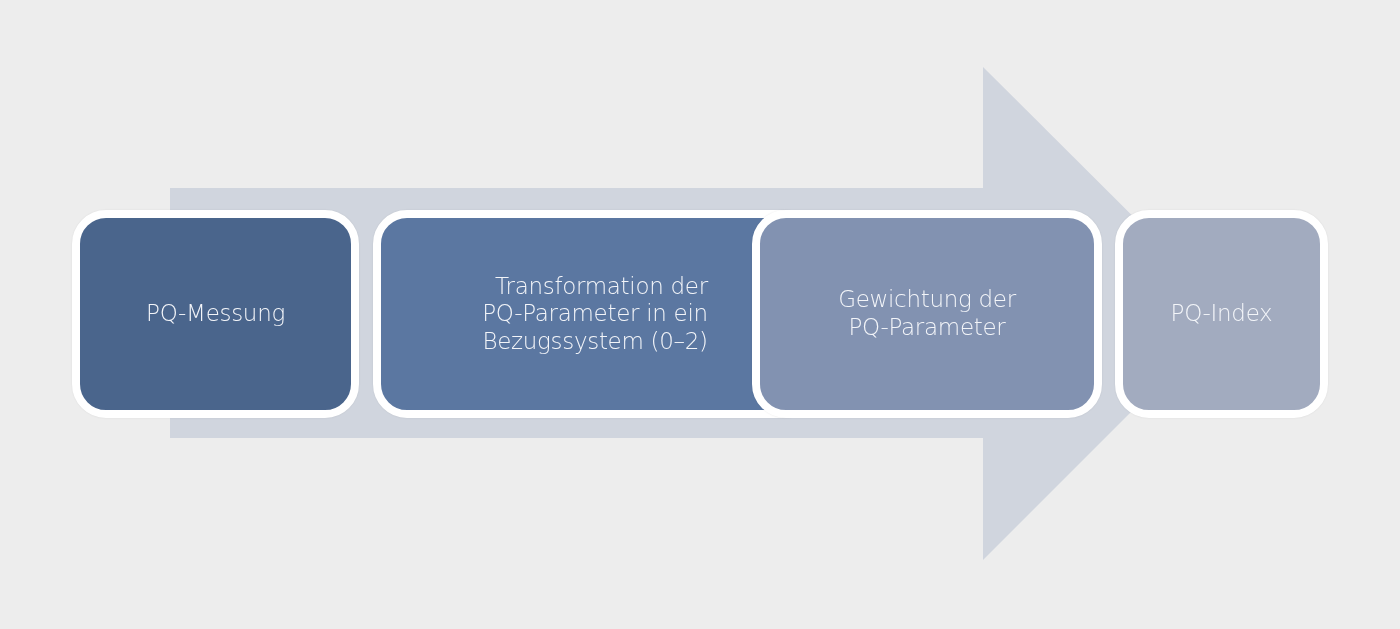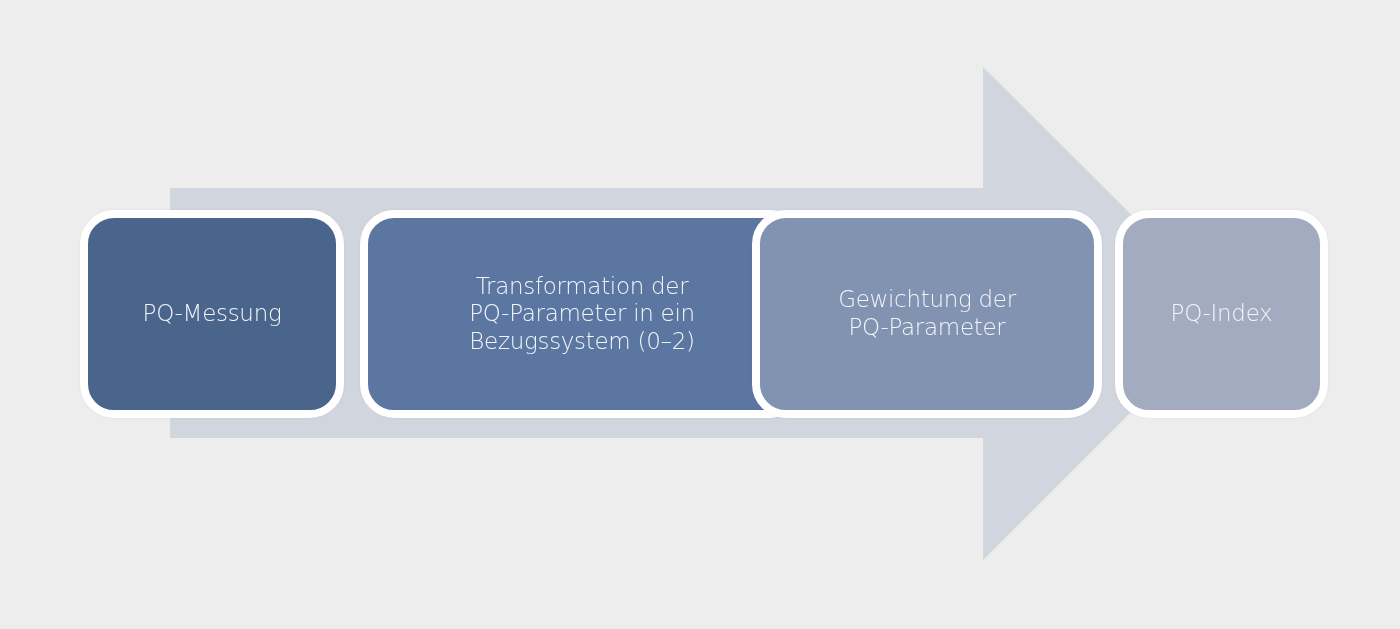--- a/index.html
+++ b/index.html
@@ -27,25 +27,25 @@
     }
     .box span { display: block; white-space: pre-line; padding: 0 12px; }
   </style>
 </head>
 <body>
 
 <svg class="arrow" viewBox="0 0 1400 629">
   <polygon points="170,188 983,188 983,67 1230,313 983,560 983,438 170,438" fill="#d0d5de"></polygon>
 </svg>
 
-<div class="box" style="left:80px; width:264px; background:#4a658c;">
+<div class="box" style="left:72px; width:287px; background:#4a658c;">
   <span>PQ-Messung</span>
 </div>
 
-<div class="box" style="left:360px; width:444px; background:#5b77a1;">
+<div class="box" style="left:373px; width:444px; background:#5b77a1;text-align:right;">
   <span>Transformation der
 PQ-Parameter in ein
 Bezugssystem (0–2)</span>
 </div>
 
 <div class="box" style="left:752px; width:350px; background:#8292b1;">
   <span>Gewichtung der
 PQ-Parameter</span>
 </div>
 

